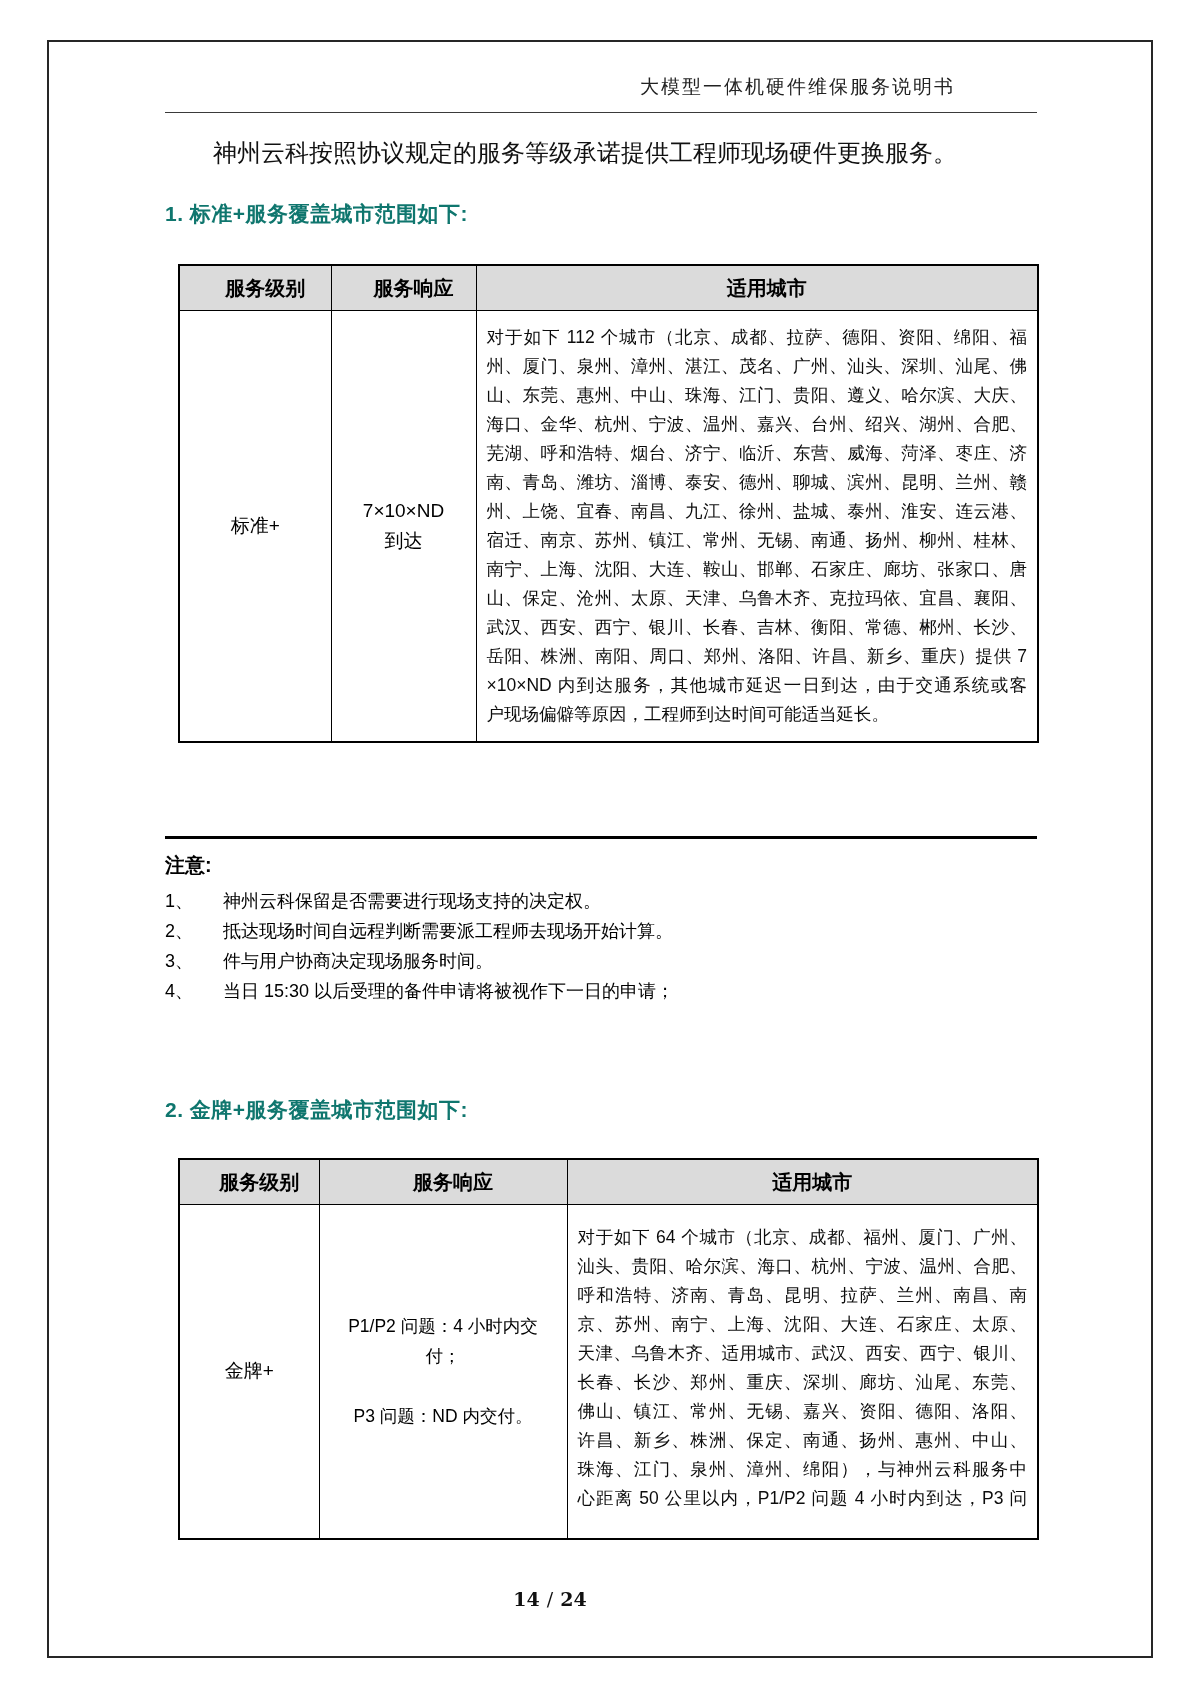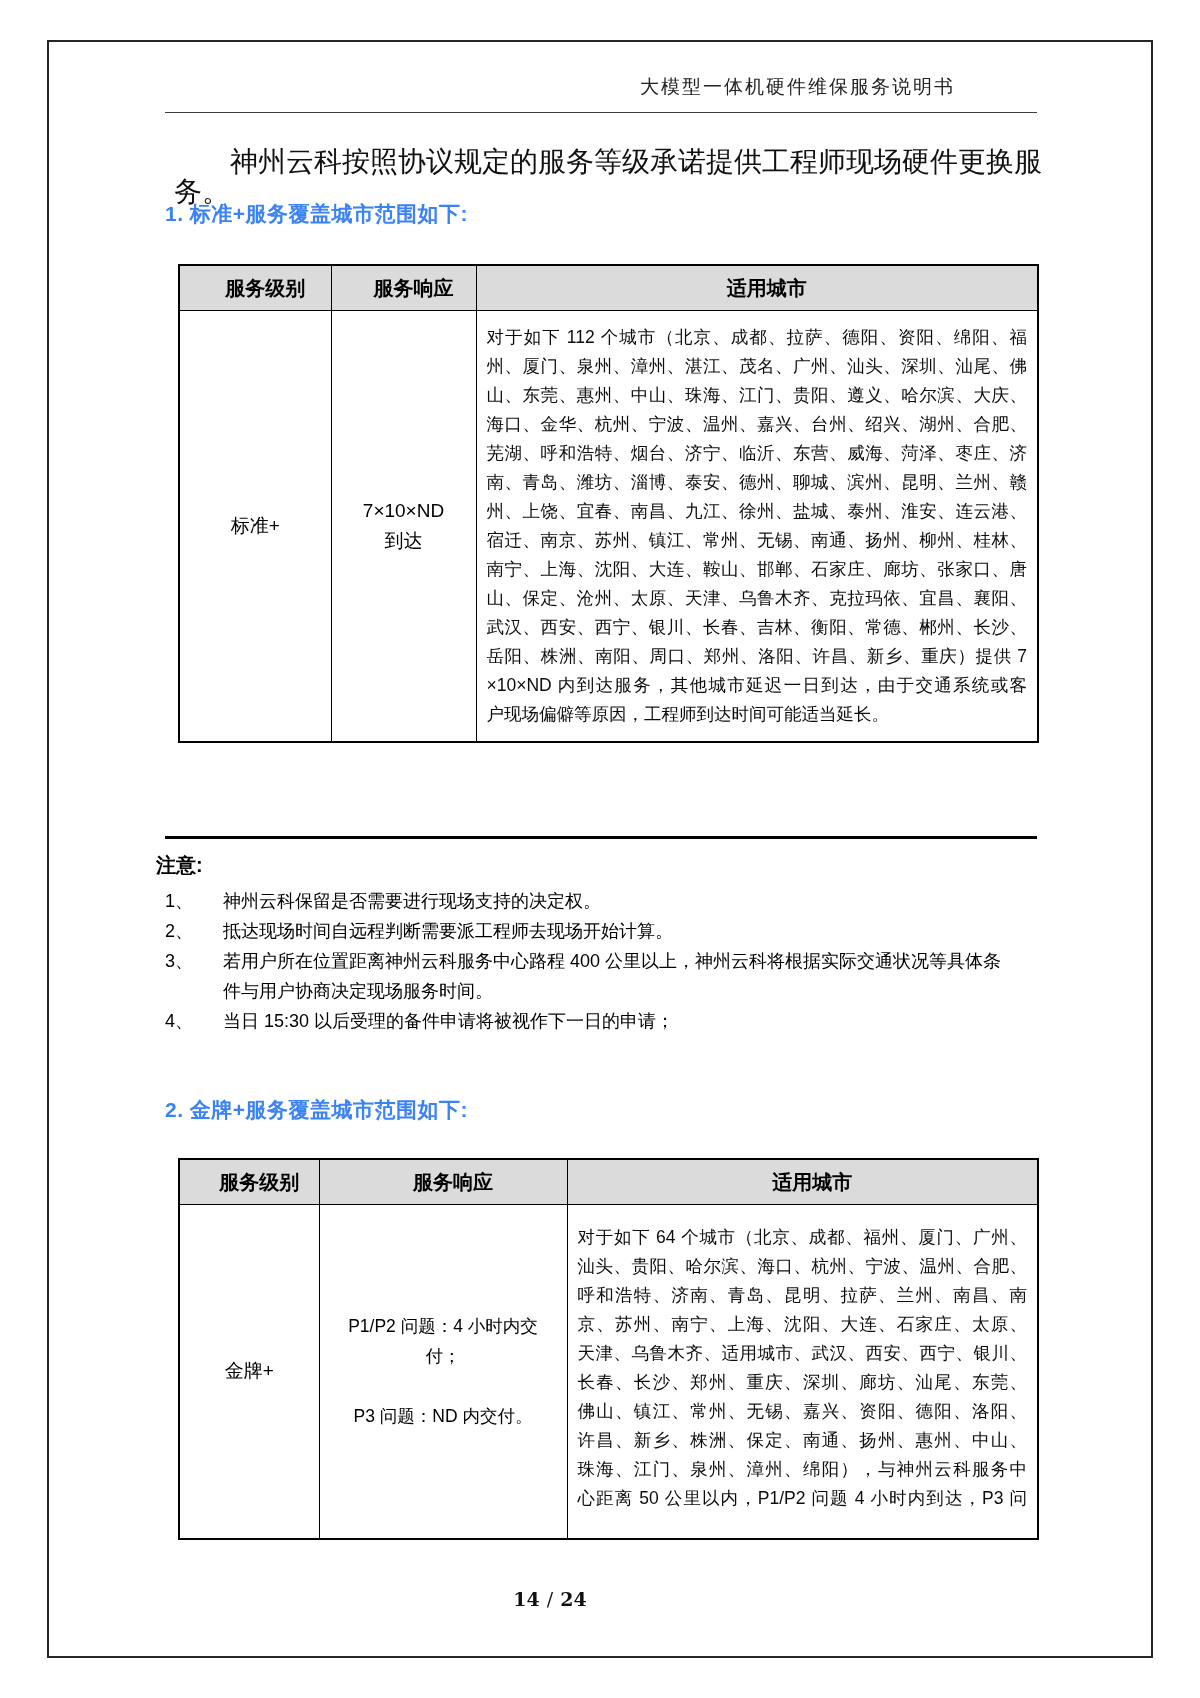--- a/index.html
+++ b/index.html
@@ -14,25 +14,25 @@
   .header-title{
     position:absolute;top:74px;left:165px;width:790px;text-align:right;
     font-family:"DejaVu Serif","Liberation Serif",serif;font-size:19px;color:#222;
     letter-spacing:2px;
   }
   .header-rule{
     position:absolute;top:112px;left:165px;width:872px;height:0;
     border-top:1px solid #3a3a3a;
   }
   .intro{
-    position:absolute;top:138px;left:165px;width:872px;margin:9px;
-    font-size:28px;line-height:30px;text-indent:2em;color:#111;
+    position:absolute;top:138px;left:165px;width:872px;margin:0;
+    font-size:24px;line-height:30px;text-indent:2em;color:#111;
   }
   .heading{
-    position:absolute;left:165px;margin:0;font-size:21px;font-weight:700;color:#3b82f6;
+    position:absolute;left:165px;margin:0;font-size:21px;font-weight:700;color:#0f766e;
     letter-spacing:0.5px;
   }
   .h1pos{top:200px;}
   .h2pos{top:1096px;}
 
   .svc-table{
     position:absolute;left:178px;width:859px;border-collapse:collapse;table-layout:fixed;
     border:2px solid #000;
   }
   .t1{top:264px;}
@@ -50,21 +50,21 @@
   td.resp .resp-line{min-height:30px;}
   td.cities{vertical-align:top;padding:12px 10px;}
   .t2 td.cities{padding:18px 10px 10px;}
   .jline{
     font-size:17.5px;line-height:29px;color:#0c0c0c;
     text-align:justify;text-align-last:justify;
   }
   .jline.last{text-align-last:left;}
 
   .thick-rule{position:absolute;top:836px;left:165px;width:872px;height:3px;background:#000;}
-  .notes-title{position:absolute;top:852px;left:156px;font-size:20px;font-weight:700;}
+  .notes-title{position:absolute;top:852px;left:165px;font-size:20px;font-weight:700;}
   .notes{position:absolute;top:886px;left:165px;width:872px;}
   .note-item{display:flex;align-items:flex-start;}
   .note-num{flex:0 0 58px;font-size:18px;line-height:30px;}
   .note-text{flex:1;font-size:18px;line-height:30px;}
 
   .footer{
     position:absolute;top:1588px;left:0;width:1100px;text-align:center;
     font-family:"DejaVu Serif","Liberation Serif",serif;font-size:19px;color:#111;
   }
   .footer .num{font-weight:700;}
@@ -135,21 +135,20 @@
     </div>
     <div class="note-item">
       <span class="note-num">2、</span>
       <div class="note-text">
         <div>抵达现场时间自远程判断需要派工程师去现场开始计算。</div>
       </div>
     </div>
     <div class="note-item">
       <span class="note-num">3、</span>
       <div class="note-text">
-        <div>若用户所在位置距离神州云科服务中心路程 400 公里以上，神州云科将根据实际交通状况等具体条</div>
         <div>件与用户协商决定现场服务时间。</div>
       </div>
     </div>
     <div class="note-item">
       <span class="note-num">4、</span>
       <div class="note-text">
         <div>当日 15:30 以后受理的备件申请将被视作下一日的申请；</div>
       </div>
     </div>
   </div>

